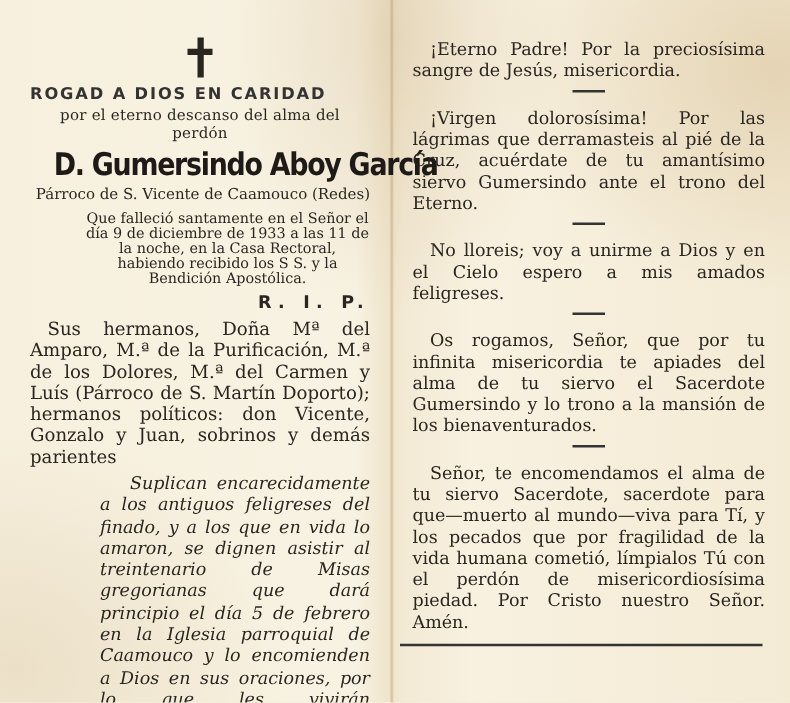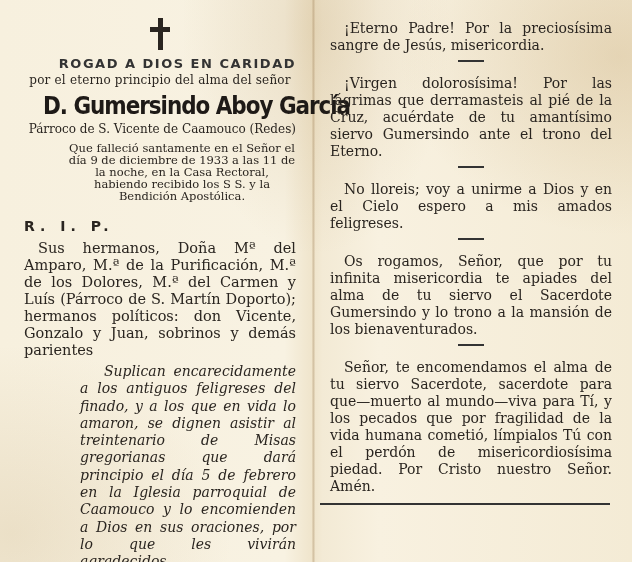--- a/index.html
+++ b/index.html
@@ -14,45 +14,45 @@
       background:
         radial-gradient(ellipse at 50% 5%, rgba(190,160,110,0.25), transparent 30%),
         radial-gradient(ellipse at 98% 10%, rgba(200,170,120,0.35), transparent 25%),
         radial-gradient(ellipse at 2% 95%, rgba(200,175,130,0.25), transparent 25%),
         linear-gradient(90deg, #f7f0de 0%, #f8f2e2 45%, #efe4cb 49.5%, #f3ead5 51%, #f8f1e0 60%, #f4ebd5 100%);
     }
     .fold {
       position: absolute; left: 312px; top: 0; width: 3px; height: 562px;
       background: linear-gradient(90deg, rgba(180,150,100,0.15), rgba(160,130,90,0.35), rgba(180,150,100,0.1));
     }
-    .panel { position: absolute; top: 0; height: 482px; }
+    .panel { position: absolute; top: 12px; height: 482px; }
     .left { left: 24px; width: 272px; }
     .right { left: 330px; width: 282px; }
 
     .cross {
       display: block; margin: 18px auto 0; width: 20px; height: 32px; position: relative;
     }
     .cross::before { content: ""; position: absolute; left: 8px; top: 0; width: 5px; height: 32px; background: #2a2520; }
     .cross::after { content: ""; position: absolute; left: 0; top: 9px; width: 20px; height: 5px; background: #2a2520; }
 
     .rogad {
-      text-align: right; font-family: "DejaVu Sans", sans-serif; font-weight: bold;
+      text-align: left; font-family: "DejaVu Sans", sans-serif; font-weight: bold;
       font-size: 13px; letter-spacing: 1.5px; margin-top: 6px; color: #333;
     }
     .por { text-align: center; font-size: 12px; margin-top: 2px; letter-spacing: 0.2px; }
     .name {
       text-align: center; font-family: "DejaVu Sans", sans-serif; font-weight: bold;
       font-size: 25px; margin-top: 4px; letter-spacing: -1.2px; transform: scaleX(0.86);
       transform-origin: center; white-space: nowrap; color: #1e1a17;
     }
     .parroco { text-align: right; font-size: 12px; margin-top: 2px; }
     .fallecio { text-align: center; font-size: 11.5px; line-height: 12px; margin-top: 6px; margin-left: 44px; }
     .rip {
-      text-align: left; font-family: "DejaVu Sans", sans-serif; font-weight: bold;
-      font-size: 14px; letter-spacing: 5px; margin-top: 16px;
+      text-align: right; font-family: "DejaVu Sans", sans-serif; font-weight: bold;
+      font-size: 14px; letter-spacing: 5px; margin-top: 6px;
     }
     .family {
       font-size: 14.5px; line-height: 17px; margin-top: 6px; text-align: justify;
       text-indent: 14px;
     }
     .suplican {
       font-family: "DejaVu Serif", serif; font-style: italic;
       font-size: 14px; line-height: 17.3px; margin: 4px 0 0 56px; text-align: justify;
       text-indent: 24px;
     }
@@ -78,21 +78,21 @@
   </style>
 </head>
 <body>
 
 <div class="card">
   <div class="fold"></div>
 
   <div class="panel left">
     <span class="cross"></span>
     <div class="rogad">ROGAD A DIOS EN CARIDAD</div>
-    <div class="por">por el eterno principio del alma del señor</div>
+    <div class="por">por el eterno descanso del alma del perdón</div>
     <div class="name">D. Gumersindo Aboy García</div>
     <div class="parroco">Párroco de S. Vicente de Caamouco (Redes)</div>
     <div class="fallecio">Que falleció santamente en el Señor el día 9 de diciembre de 1933 a las 11 de la noche, en la Casa Rectoral, habiendo recibido los S S. y la Bendición Apostólica.</div>
     <div class="rip">R. I. P.</div>
     <div class="family">Sus hermanos, Doña Mª del Amparo, M.ª de la Purificación, M.ª de los Dolores, M.ª del Carmen y Luís (Párroco de S. Martín Doporto); hermanos políticos: don Vicente, Gonzalo y Juan, sobrinos y demás parientes</div>
     <div class="suplican">Suplican encarecidamente a los antiguos feligreses del finado, y a los que en vida lo amaron, se dignen asistir al treintenario de Misas gregorianas que dará principio el día 5 de febrero en la Iglesia parroquial de Caamouco y lo encomienden a Dios en sus oraciones, por lo que les vivirán agradecidos.</div>
   </div>
 
   <div class="panel right">
     <div class="para p1">¡Eterno Padre! Por la preciosísima sangre de Jesús, misericordia.</div>

